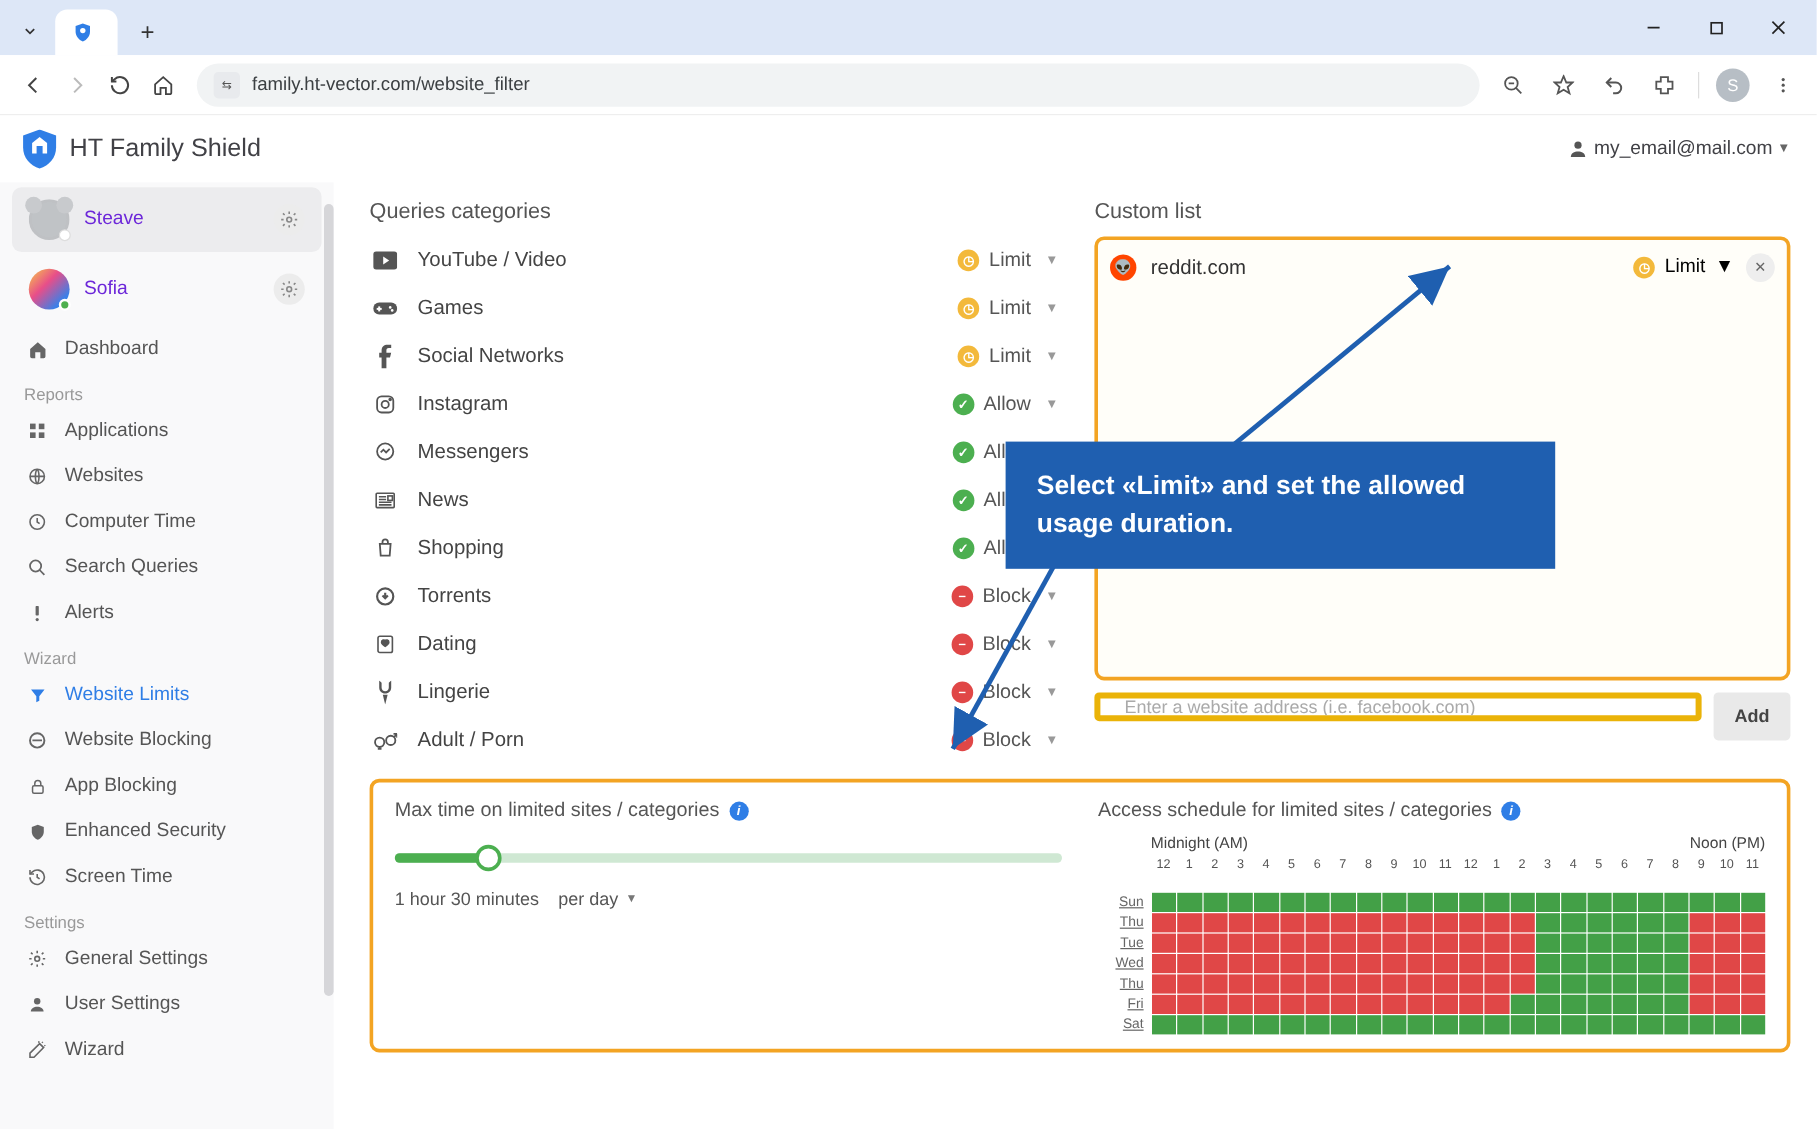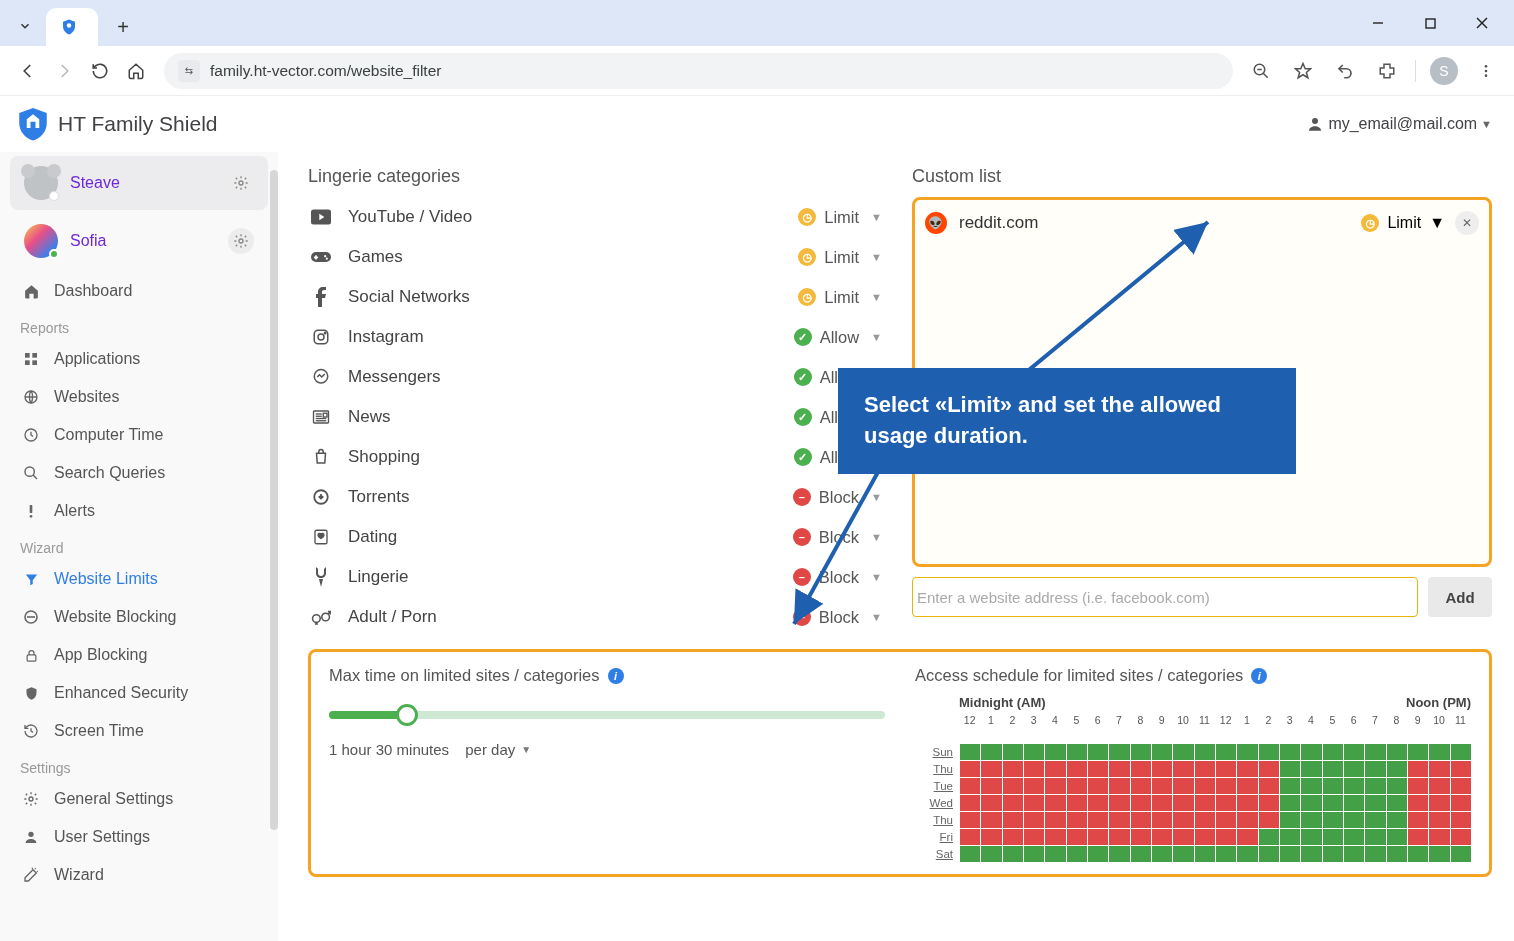--- a/index.html
+++ b/index.html
@@ -71,42 +71,42 @@
 
 .customlist { }
 .custombox { border:3px solid #f3a423; border-radius:8px; background:#fffef9; padding:6px; }
 .entryrow { display:flex; align-items:center; height:34px; padding:0 4px; }
 .entryrow .favi{ width:22px;height:22px;border-radius:50%;background:#ff4500;display:flex;align-items:center;justify-content:center;color:#fff;font-size:12px;font-weight:bold;}
 .entryrow .ename{ margin-left:12px; font-size:17px; color:#333;}
 .entryrow .status{ margin-left:auto; display:flex; align-items:center; gap:8px;}
 .entryrow .rm{ width:24px;height:24px;margin-left:10px;border-radius:50%;background:#eee;display:flex;align-items:center;justify-content:center;color:#666;font-size:12px;}
 .listbody { height:318px; }
 .addrow { display:flex; gap:10px; margin-top:10px; }
-.addrow input { flex:1; height:40px; border:1px solid #eab308; border-radius:4px; padding:0 4px; font-size:15px; color:#555; }
+.addrow input { flex:1; height:24px; border:5px solid #eab308; border-radius:4px; padding:0 20px; font-size:15px; color:#555; }
 .addrow input::placeholder{color:#aaa;}
 .addrow button { width:64px; height:40px; background:#e9e9e9; border:none; border-radius:4px; font-size:15px; color:#444; font-weight:600;}
 
 
 .bottombox { border:3px solid #f3a423; border-radius:8px; margin-top:12px; padding:14px 18px 12px; display:flex; gap:30px; }
 .bottombox .left { flex:1; }
 .bottombox .right { flex:1; }
 .subtitle { font-size:16.5px; color:#555; display:flex; align-items:center; gap:8px; }
 .infoicon { width:16px;height:16px;border-radius:50%;background:#2f7ee6;color:#fff;font-size:11px;display:flex;align-items:center;justify-content:center;font-style:italic;font-weight:bold;}
 
 
 .slider-wrap { margin-top:26px; }
 .slider { position:relative; height:8px; background:#cfe8d3; border-radius:4px; }
 .slider .fill { position:absolute; left:0; top:0; height:8px; background:#4caf50; border-radius:4px; width:14%; }
 .slider .thumb { position:absolute; top:-7px; left:calc(14% - 11px); width:22px; height:22px; border-radius:50%; background:#fff; border:3px solid #4caf50; }
 .slider-label { margin-top:22px; font-size:15px; color:#555; display:flex; align-items:center; gap:6px; }
 .slider-label .caret{font-size:10px;color:#777;}
 
 
 .schedwrap { margin-top:10px; }
-.schedheader { display:flex; justify-content:space-between; font-size:13px; font-weight:700; color:#444; padding:0 0 4px 44px;align-items:center; }
+.schedheader { display:flex; justify-content:space-between; font-size:13px; font-weight:400; color:#444; padding:0 0 4px 44px;align-items:center; }
 .schedhours { display:grid; grid-template-columns:44px repeat(24,1fr); font-size:10.5px; color:#555; padding-bottom:18px;}
 .schedhours div{text-align:center;}
 .daygrid { display:grid; grid-template-columns:44px repeat(24,1fr); grid-auto-rows:16px; gap:1px;}
 .daygrid .dayname{ font-size:11.5px; color:#666; display:flex;align-items:center; justify-content:flex-end; padding-right:6px;text-decoration:underline;}
 .cell-g{background:#43a047;} .cell-r{background:#e04747;}
 
 
 .callout { position:absolute; }
 .callout .box { background:#1f5fb0; color:#fff; padding:22px 26px; font-size:22px; font-weight:600; line-height:1.4; width:458px; }
 
@@ -393,21 +393,21 @@
           </span>
       <span>Wizard</span>
     </div>
       </div>
   </div>
 
   <div class="content">
     <div class="row1">
 
       <div class="col">
-        <div class="secttitle">Lingerie categories</div>
+        <div class="secttitle">Queries categories</div>
         <div class="catlist" id="catlist">
             <div class="catrow">
     <span class="cic">
                 <svg width="20" height="16" viewBox="0 0 24 18" fill="#555">
                   <rect width="24" height="18" rx="3"></rect>
                   <path d="M10 5l6 4-6 4z" fill="#fff"></path>
                 </svg>
               </span>
     <span class="cname">YouTube / Video</span>
     <span class="status">

